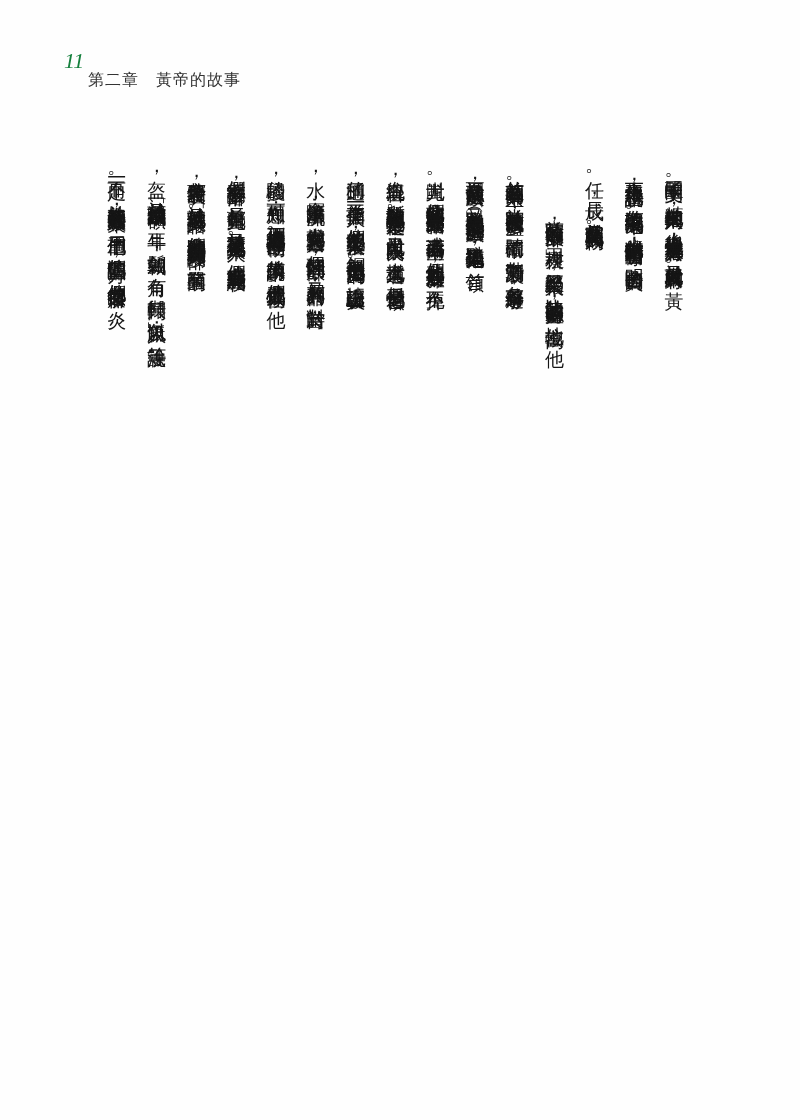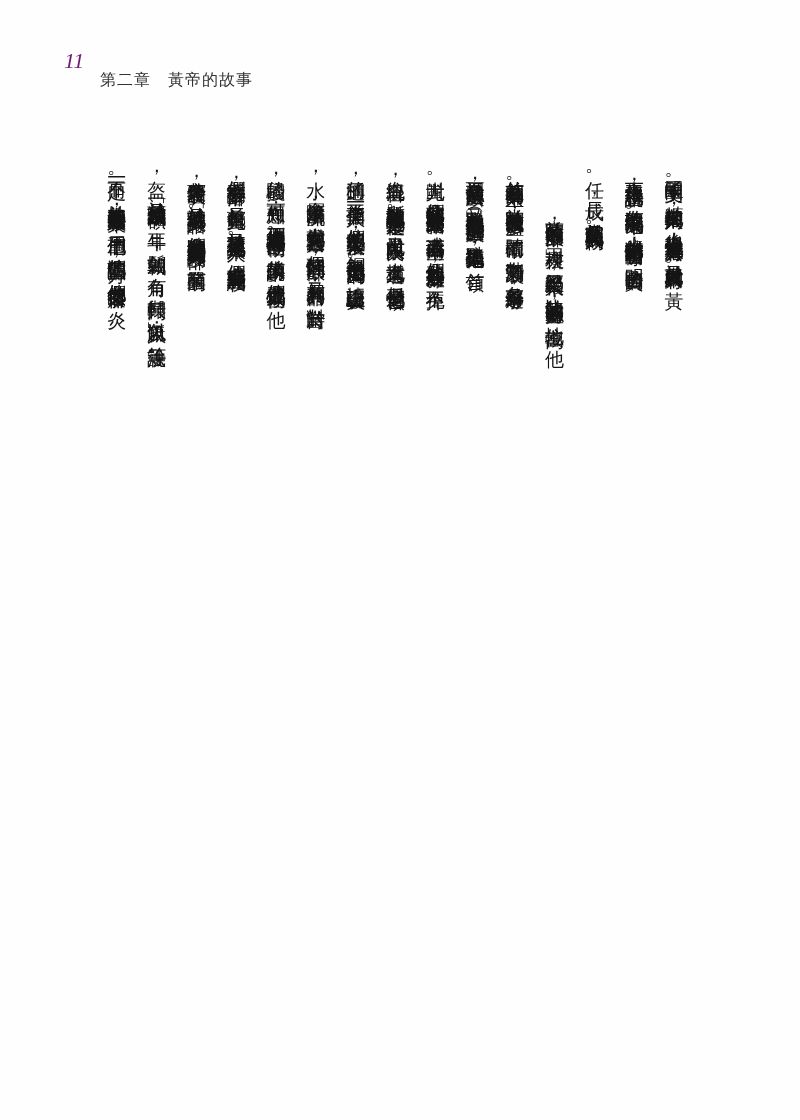--- a/index.html
+++ b/index.html
@@ -1,24 +1,24 @@
 <!DOCTYPE html>
 <html><head>
 <meta charset="utf-8">
 <style>
   html, body { margin: 0; padding: 0; background: #ffffff; }
   body { width: 800px; height: 1120px; position: relative; overflow: hidden; }
   .page { position: absolute; left: 0; top: 0; width: 800px; height: 1120px; background: #fefefe; }
   .page-number {
     position: absolute; left: 64px; top: 48px;
     font-family: "Liberation Serif", serif; font-style: italic;
-    font-size: 22px; color: #701a75;
+    font-size: 22px; color: #15803d;
   }
   .running-head {
-    position: absolute; left: 100px; top: 70px;
+    position: absolute; left: 88px; top: 70px;
     font-family: Liberation Sans, sans-serif; font-size: 16px; color: #333;
     letter-spacing: 1px; white-space: pre;
   }
   .body-text {
     position: absolute; top: 166px; right: 106px;
     height: 870px;
     writing-mode: vertical-rl;
     font-family: "DejaVu Sans", sans-serif;
     font-size: 19px;
     line-height: 39.8px;

